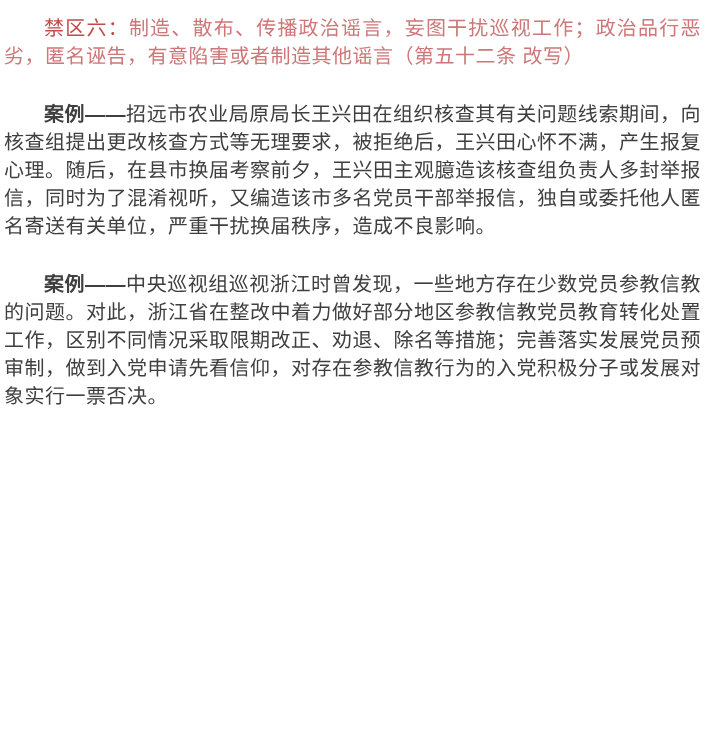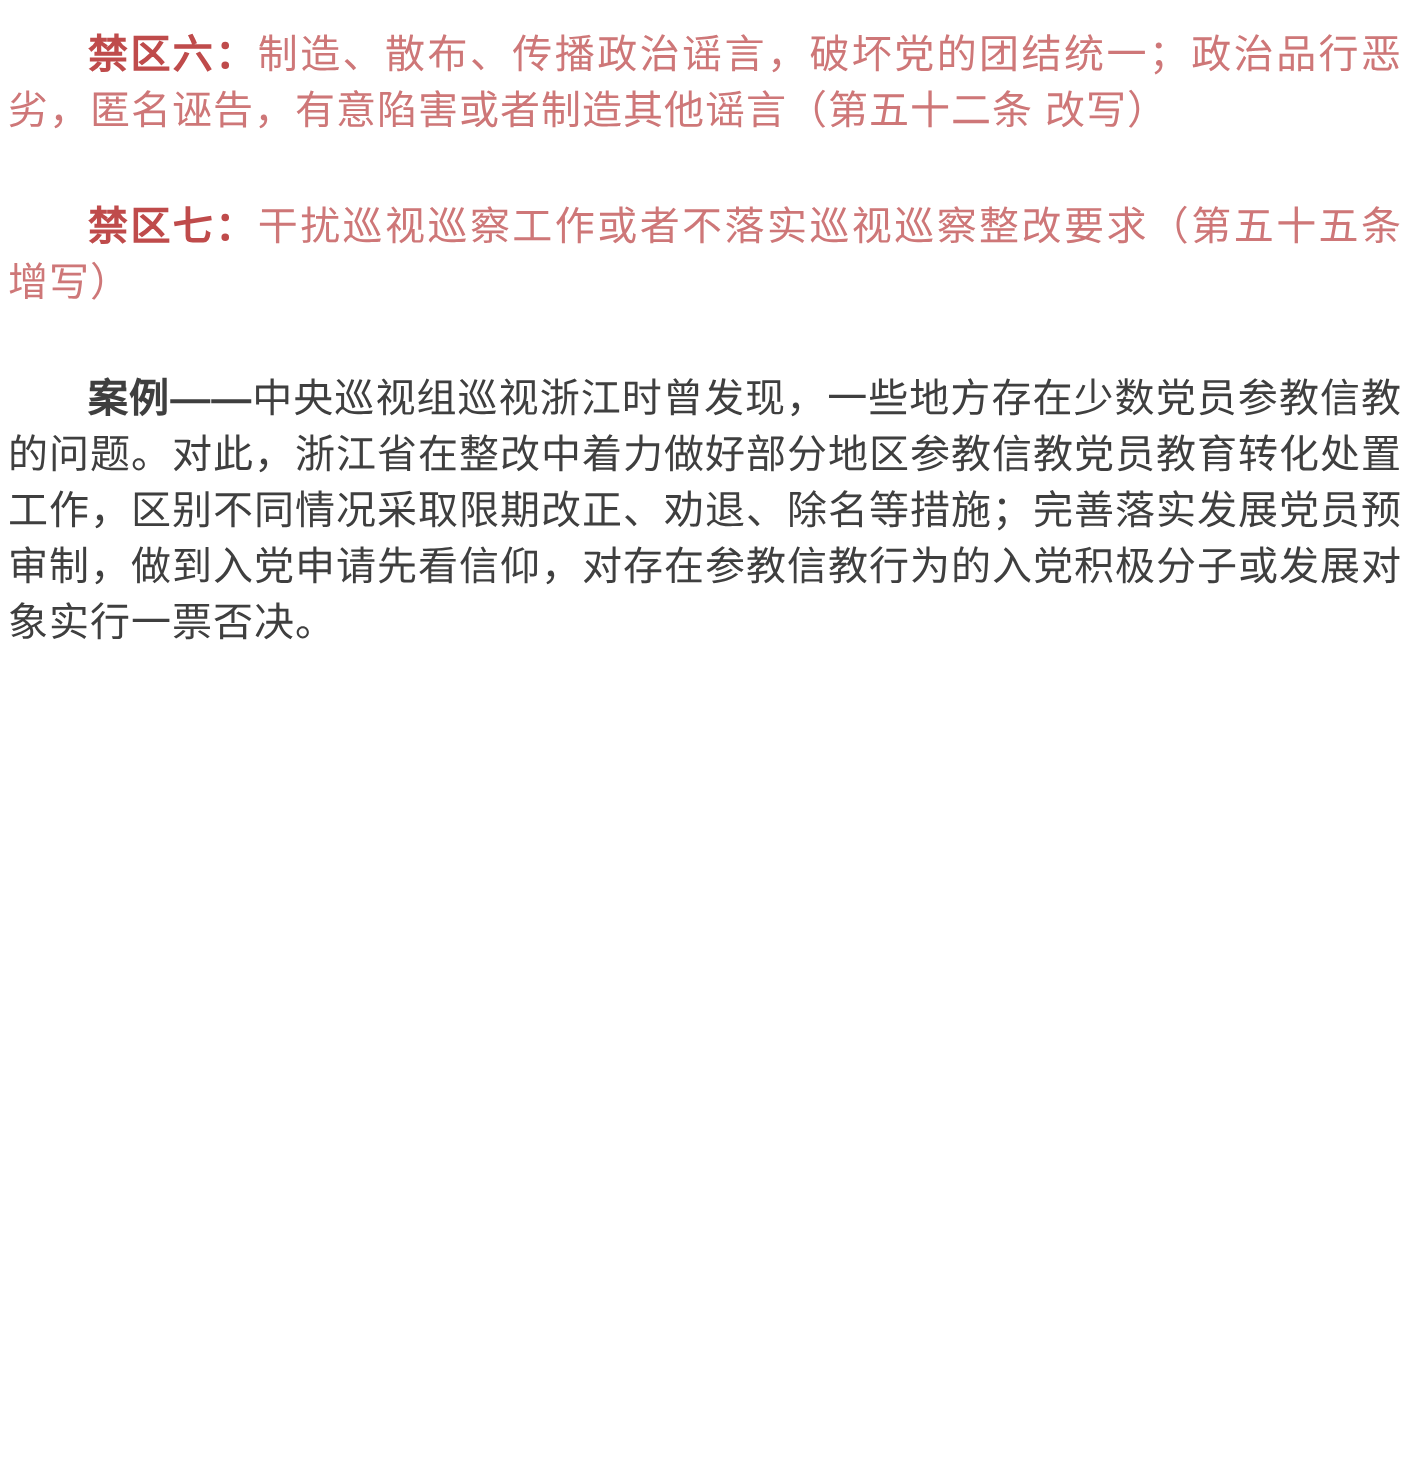--- a/index.html
+++ b/index.html
@@ -25,34 +25,34 @@
   }
   .article p {
     margin: 0 0 30px 0;
     text-indent: 2em;
   }
   p.rule {
     color: #ce7778;
   }
   p.rule strong {
     color: #bf4b4b;
-    font-weight: bold;
+    font-weight: normal;
   }
   p.case strong {
     color: #3f3f3f;
     font-weight: bold;
   }
 </style>
 </head>
 <body>
 
 <div class="article">
 
-  <p class="rule"><strong>禁区六：</strong><span>制造、散布、传播政治谣言，破坏党的团结统一；政治品行恶劣，匿名诬告，有意陷害或者制造其他谣言（第五十二条 改写）</span></p>
+  <p class="rule"><strong>禁区六：</strong><span>制造、散布、传播政治谣言，妄图干扰巡视工作；政治品行恶劣，匿名诬告，有意陷害或者制造其他谣言（第五十二条 改写）</span></p>
 
+  <p class="case"><strong>案例——</strong><span>招远市农业局原局长王兴田在组织核查其有关问题线索期间，向核查组提出更改核查方式等无理要求，被拒绝后，王兴田心怀不满，产生报复心理。随后，在县市换届考察前夕，王兴田主观臆造该核查组负责人多封举报信，同时为了混淆视听，又编造该市多名党员干部举报信，独自或委托他人匿名寄送有关单位，严重干扰换届秩序，造成不良影响。</span></p>
 
-  <p class="rule"><strong>禁区七：</strong><span>干扰巡视巡察工作或者不落实巡视巡察整改要求（第五十五条 增写）</span></p>
 
 
 
   <p class="case"><strong>案例——</strong><span>中央巡视组巡视浙江时曾发现，一些地方存在少数党员参教信教的问题。对此，浙江省在整改中着力做好部分地区参教信教党员教育转化处置工作，区别不同情况采取限期改正、劝退、除名等措施；完善落实发展党员预审制，做到入党申请先看信仰，对存在参教信教行为的入党积极分子或发展对象实行一票否决。</span></p>
 
 </div>
 
 </body></html>

